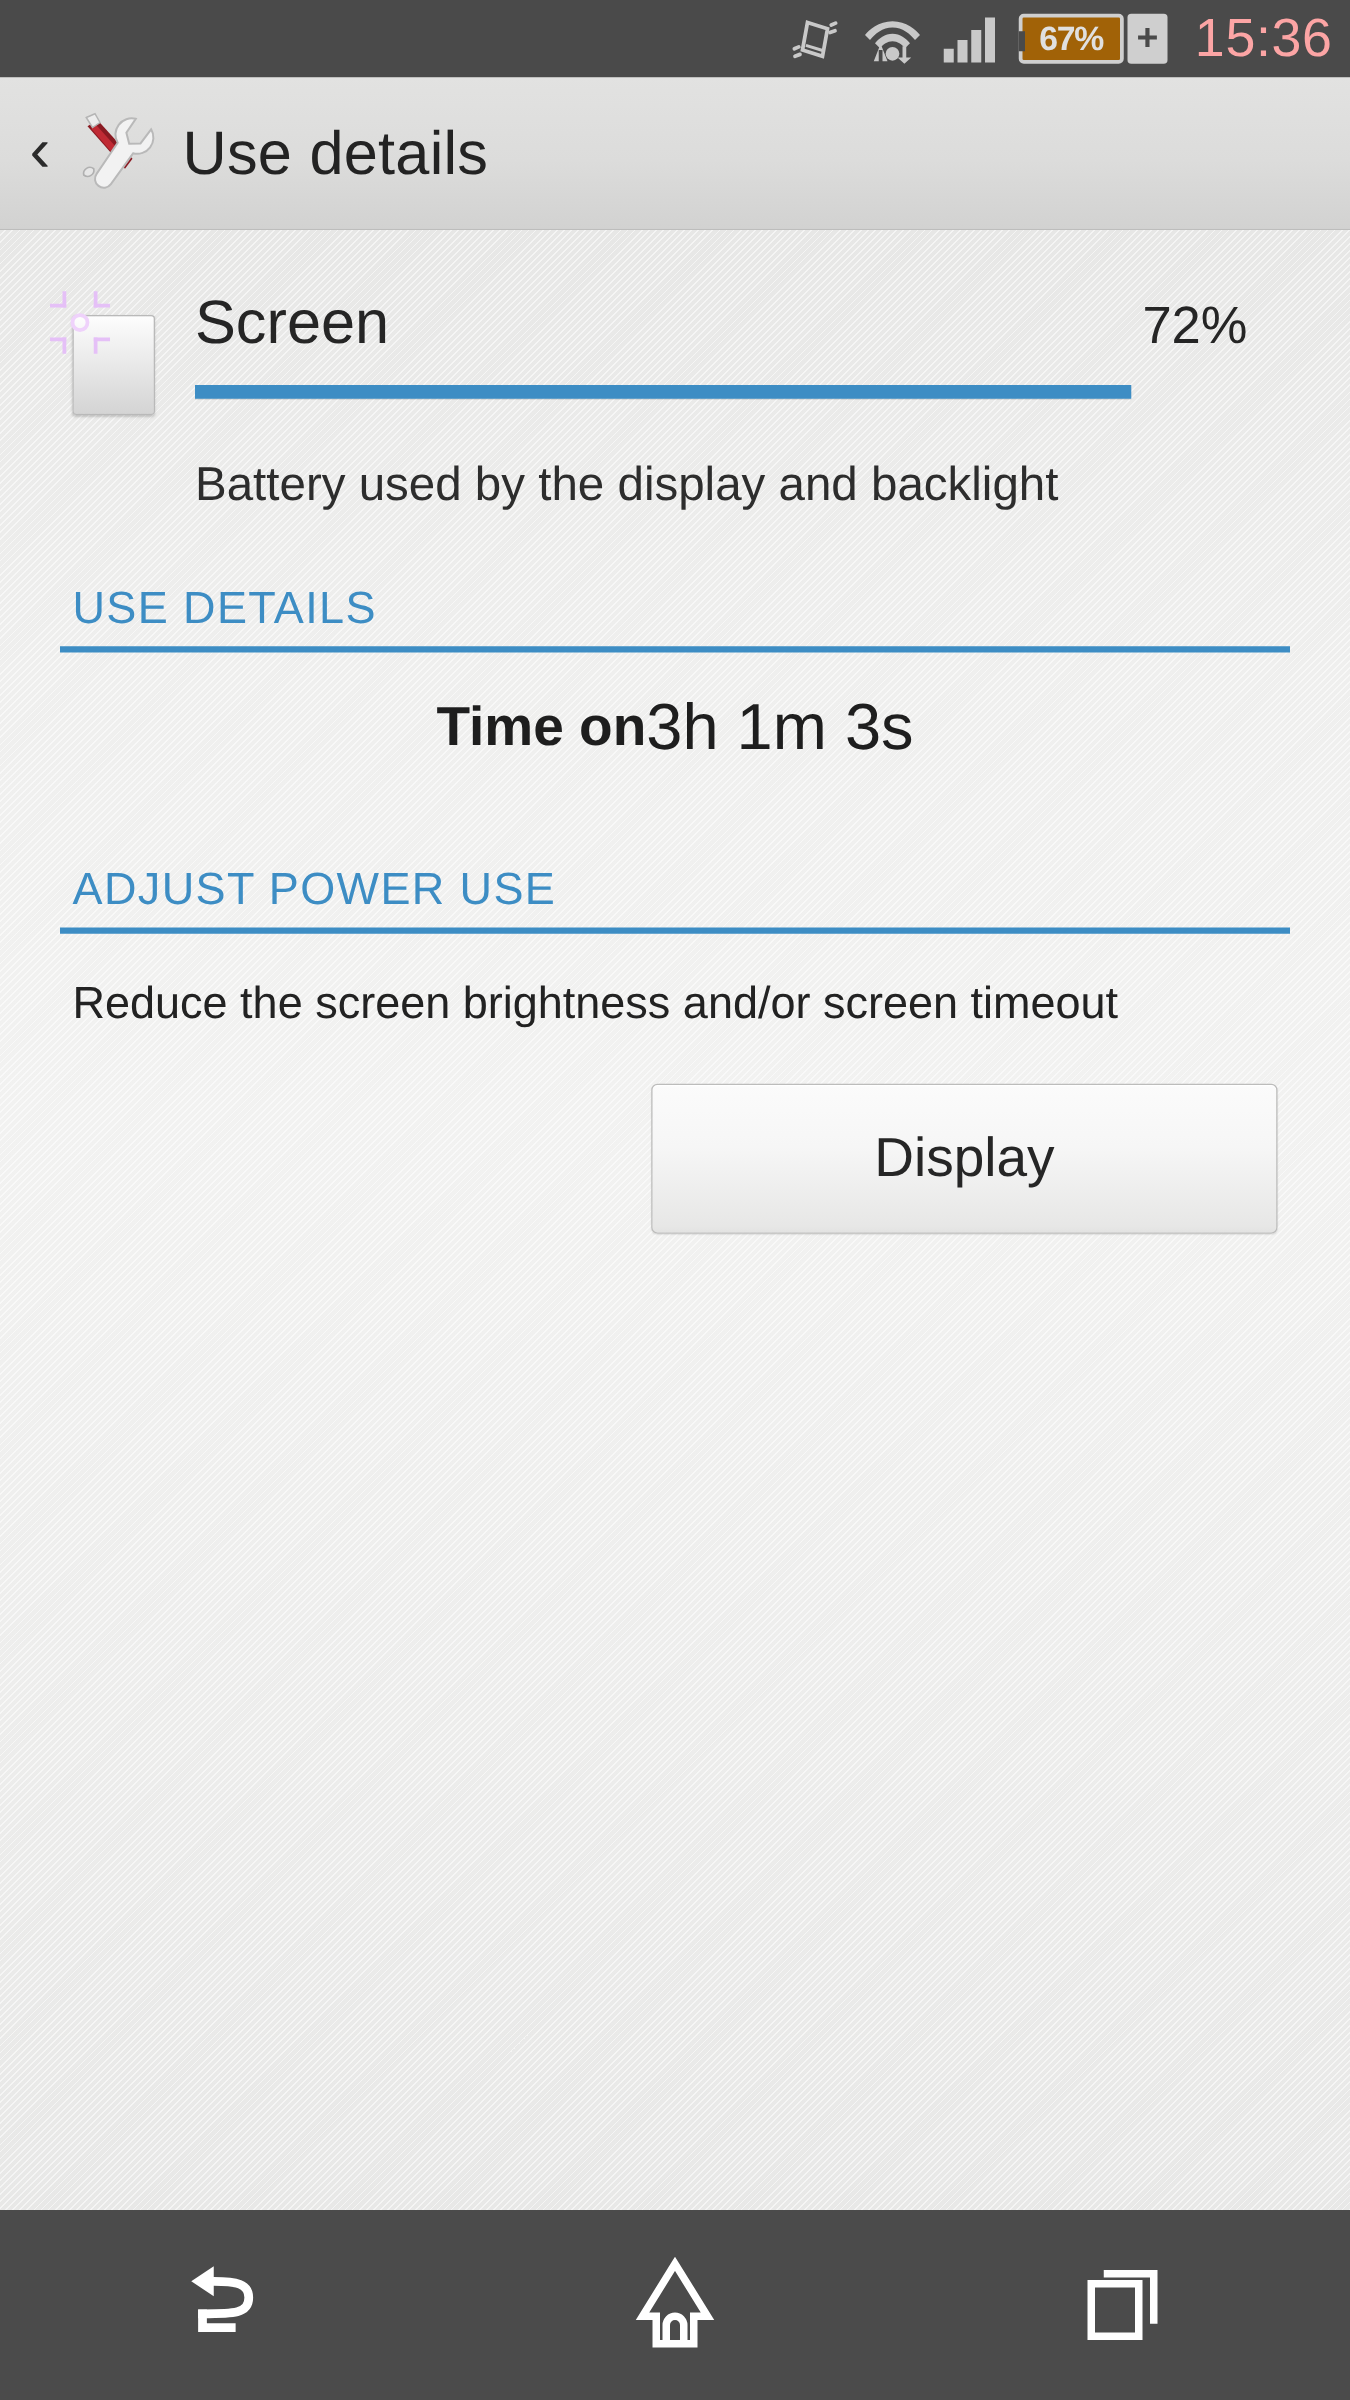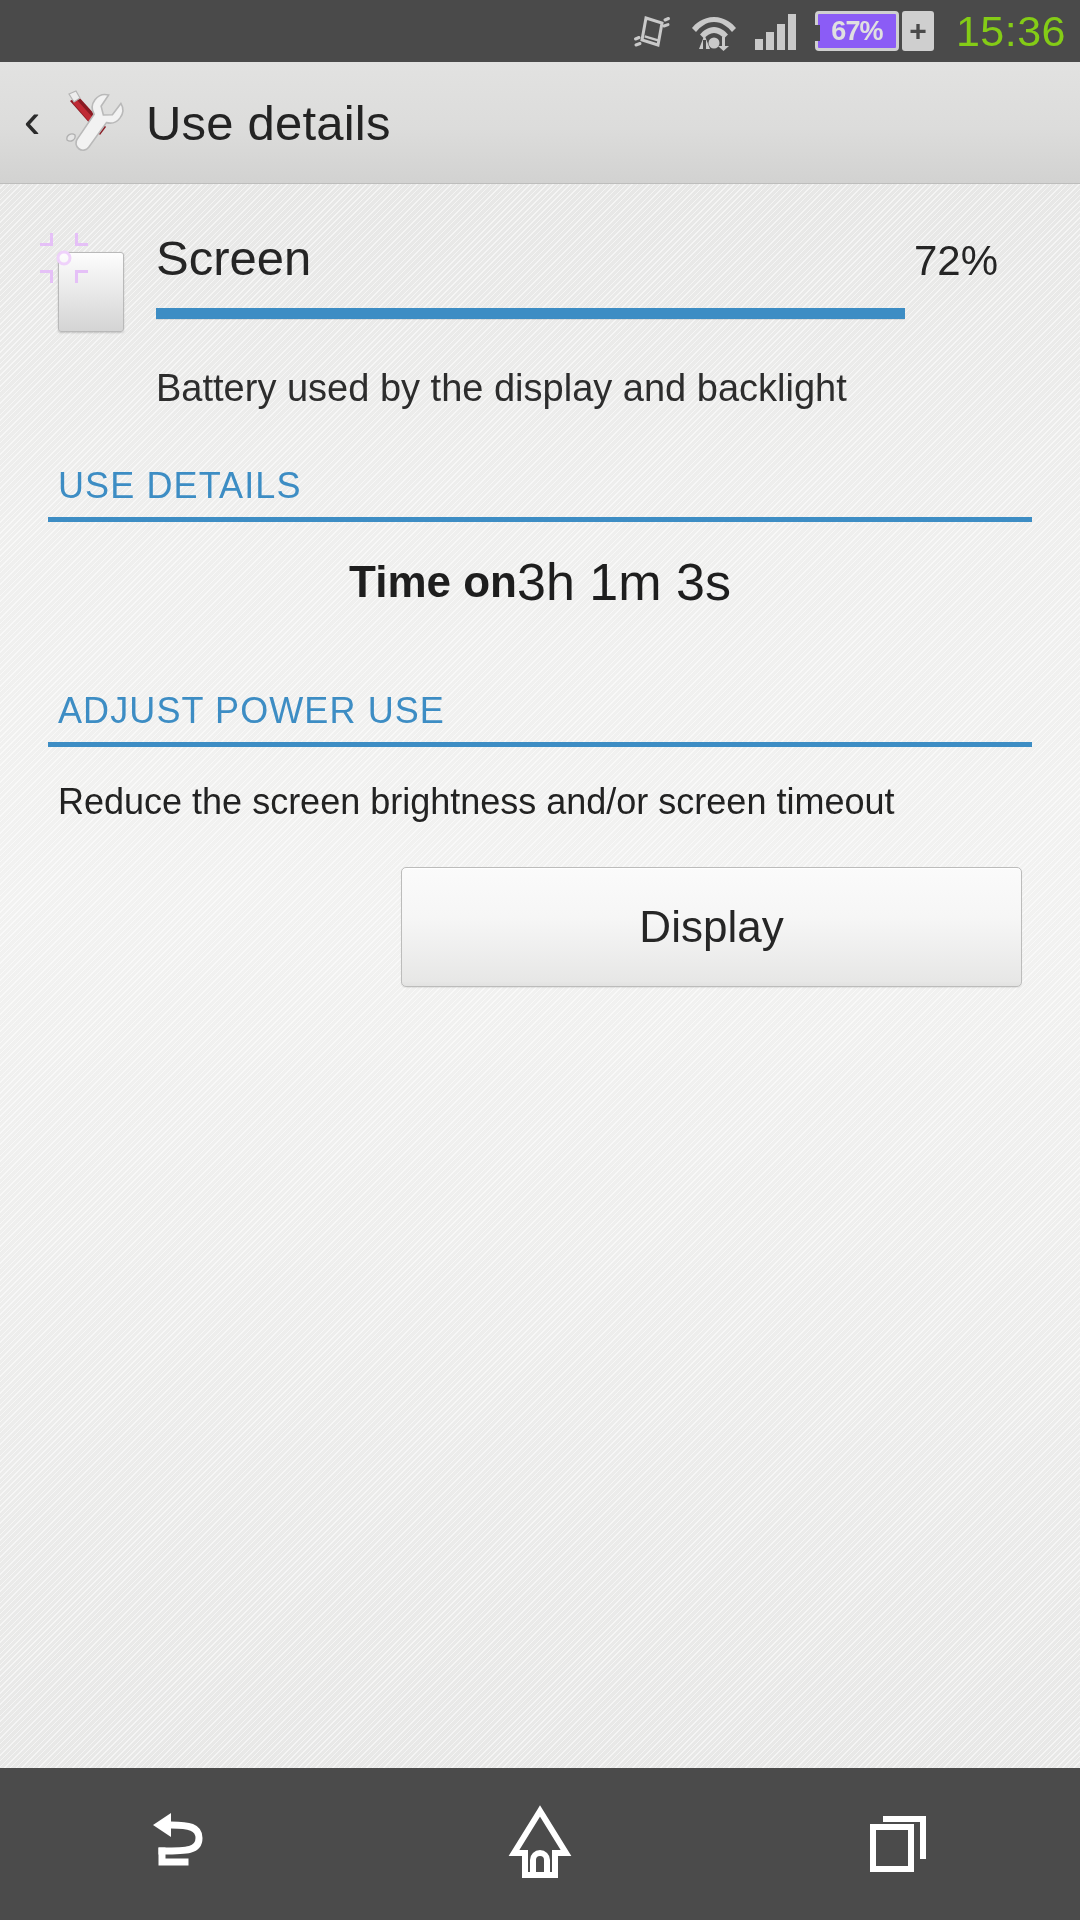--- a/index.html
+++ b/index.html
@@ -12,30 +12,30 @@
   .phone { position:relative; width:1080px; height:1920px; display:flex; flex-direction:column; }
 
   
   .statusbar {
     height:62px; background:#4a4a4a; flex:0 0 62px;
     display:flex; align-items:center; justify-content:flex-end;
     padding-right:14px; gap:16px;
   }
   .sb-icon { display:flex; align-items:center; justify-content:center; }
   .sb-clock {
-    color:#84cc16; font-size:43px; letter-spacing:0.5px;
+    color:#fca5a5; font-size:43px; letter-spacing:0.5px;
     font-family:"Liberation Sans", sans-serif; margin-left:6px;
   }
   .batt {
     position:relative; display:flex; align-items:center; gap:3px;
   }
   .batt-body {
     position:relative; width:84px; height:40px;
     border:3px solid #cfcfcf; border-radius:4px;
-    background:#8b5cf6; display:flex; align-items:center; justify-content:center;
+    background:#a16207; display:flex; align-items:center; justify-content:center;
   }
   .batt-body::before{
     content:""; position:absolute; left:-3px; top:11px;
     width:5px; height:16px; background:#4a4a4a;
   }
   .batt-txt { color:#e0e0e0; font-size:27px; font-weight:bold; letter-spacing:-1px; }
   .batt-plus {
     width:32px; height:40px; background:#cfcfcf; border-radius:3px;
     color:#4a4a4a; font-size:30px; font-weight:bold;
     display:flex; align-items:center; justify-content:center; line-height:1;
@@ -110,21 +110,21 @@
     padding:30px 58px 26px 58px;
   }
   .kv-key { font-size:44px; font-weight:bold; color:#1e1e1e; }
   .kv-val { font-size:52px; color:#1e1e1e; }
 
   .adjust-text {
     padding:34px 58px 0 58px; font-size:36px; color:#222; line-height:1.18;
   }
   .btn-wrap { padding:44px 58px 0 58px; display:flex; justify-content:flex-end; }
   .btn-display {
-    width:621px; height:120px;
+    width:501px; height:120px;
     background:linear-gradient(to bottom,#fbfbfb 0%,#f6f6f6 42%,#e7e7e6 96%,#e2e2e1 100%);
     border:1px solid #bcbcbb; border-radius:5px;
     display:flex; align-items:center; justify-content:center;
     font-size:44px; color:#262626;
     box-shadow:inset 0 1px 0 #ffffff, 0 1px 1px rgba(0,0,0,0.08);
   }
 
   
   .navbar {
     flex:0 0 152px; height:152px; background:#4b4b4b;

